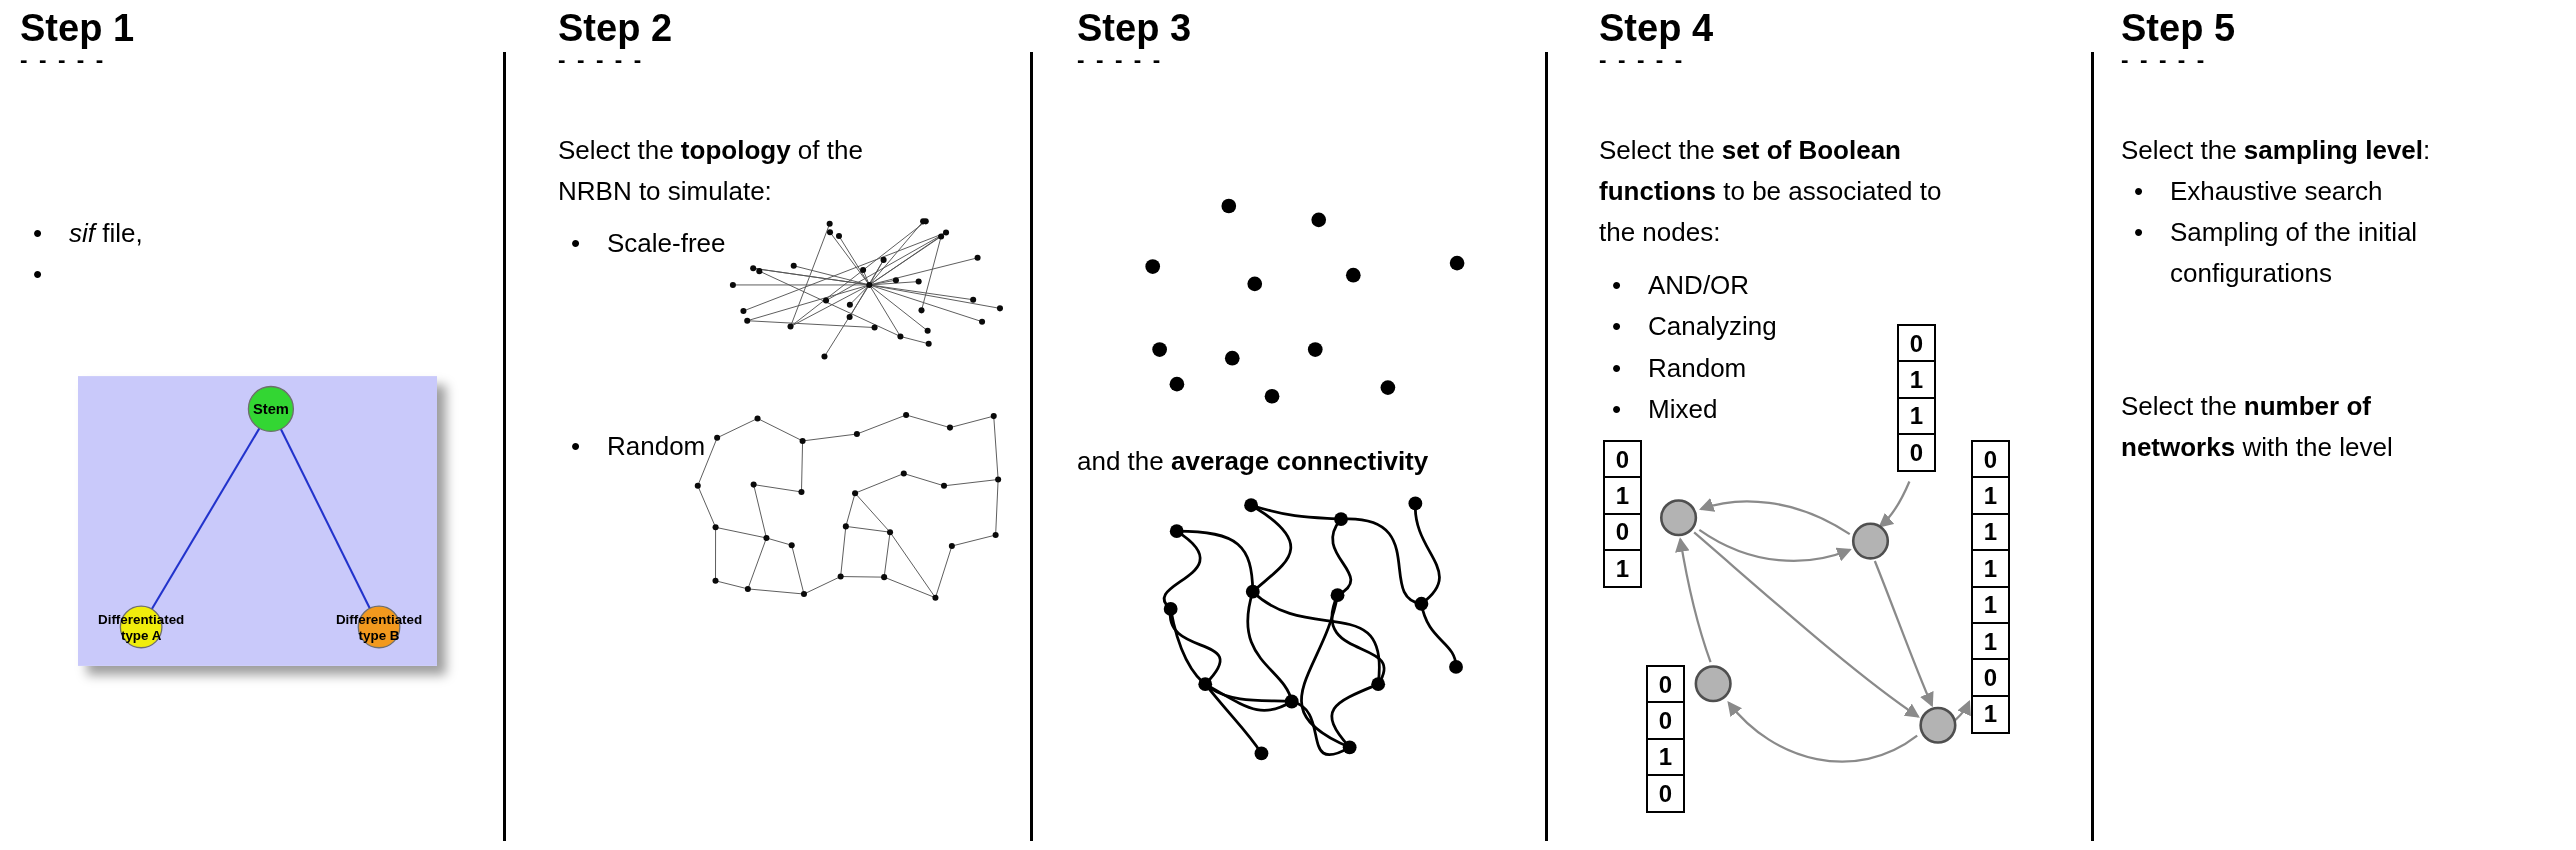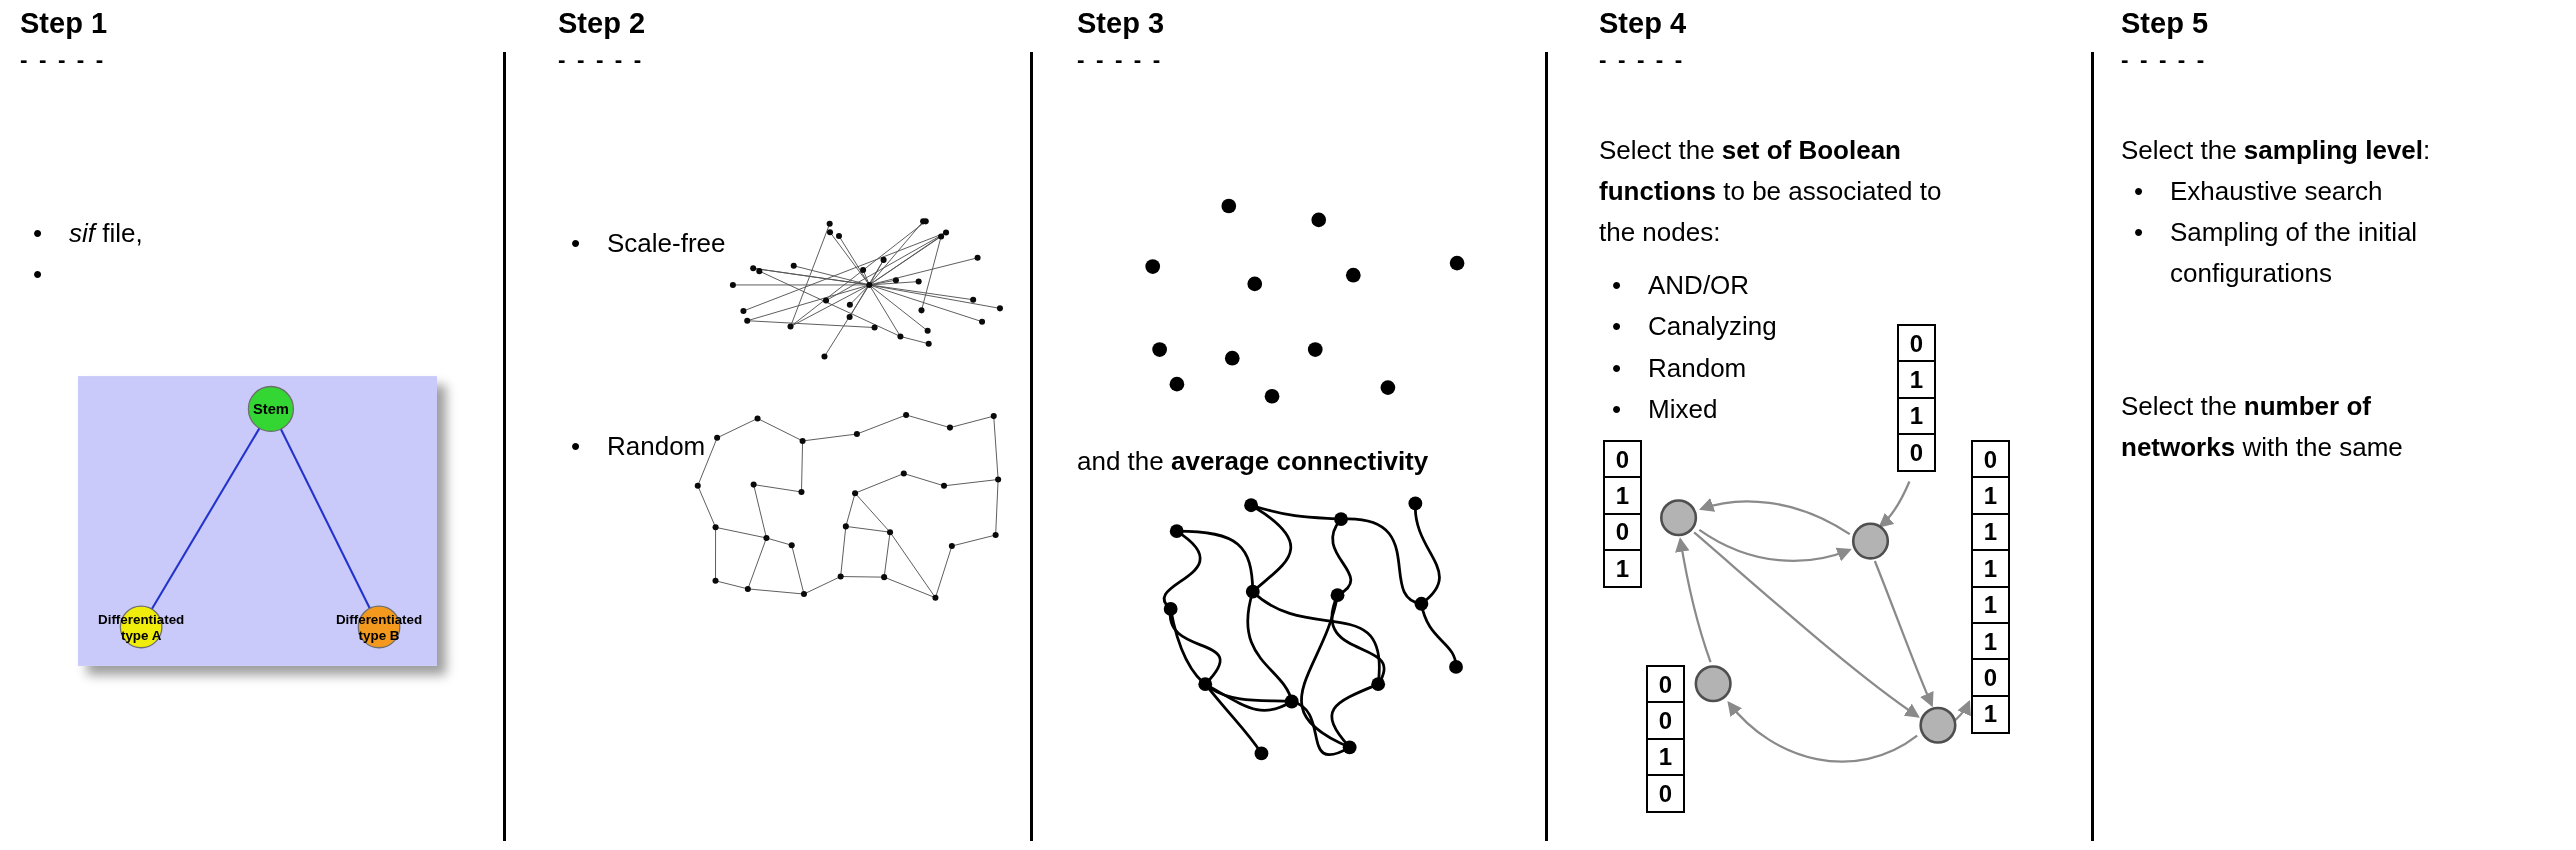--- a/index.html
+++ b/index.html
@@ -1,20 +1,20 @@
 <!DOCTYPE html>
 <html style="font-size:14px"><head>
 <meta charset="utf-8">
 <style>
   * { margin:0; padding:0; box-sizing:border-box; }
   html,body { background:#fff; }
   body { font-family:"Liberation Sans", sans-serif; color:#000; }
   .canvas { position:relative; width:2576px; height:851px; background:#fff; overflow:hidden; }
   .divider { position:absolute; top:52px; height:789px; width:2.6px; background:#000; }
-  .step-title { position:absolute; top:7px; font-size:29px; font-weight:bold; white-space:nowrap; }
+  .step-title { position:absolute; top:7px; font-size:38px; font-weight:bold; white-space:nowrap; }
   .dashes { position:absolute; top:47px; font-size:22.5px; font-weight:bold; letter-spacing:2.6px; white-space:nowrap; }
   .para { position:absolute; font-size:26px; line-height:41px; }
   .para b { font-weight:bold; }
   .bullet-row { position:absolute; display:flex; font-size:26px; line-height:41px; }
   .marker { width:43px; flex:none; padding-left:7px; }
   .btext i { }
   svg { position:absolute; display:block; }
   .tree-svg { box-shadow:8.7px 8.7px 10.4px #9e9e9e; }
   .tree-edge { stroke-width:2.4; }
   .tree-node { stroke:#6e6e6e; stroke-width:1.5; }
@@ -57,20 +57,21 @@
     <circle class="tree-node" cx="348" cy="290" r="24" fill="#f2991e"></circle>
     <text class="tree-label stem" x="223" y="44" text-anchor="middle">Stem</text>
     <text class="tree-label" x="73" y="287" text-anchor="middle">Differentiated</text>
     <text class="tree-label" x="73" y="305" text-anchor="middle">type A</text>
     <text class="tree-label" x="348" y="287" text-anchor="middle">Differentiated</text>
     <text class="tree-label" x="348" y="305" text-anchor="middle">type B</text>
   </svg>
 
   <h2 class="step-title" style="left:558px">Step 2</h2>
   <div class="dashes" style="left:558px">- - - - -</div>
+  <p class="para" style="left:558px;top:130px;width:472px"><span>Select the </span><b>topology</b><span> of the</span><br><span>NRBN to simulate:</span></p>
 
   <div class="bullet-row" style="left:564px;top:223px;width:277px">
     <span class="marker">•</span>
     <span class="btext">Scale-free</span>
   </div>
   <svg style="left:718px;top:183px" width="294" height="216" viewBox="0 0 340 250">
       <g stroke="#555" stroke-width="1.1" stroke-linecap="round">
         <line x1="205.8" y1="112.5" x2="175.0" y2="118.0"></line>
         <line x1="83.8" y1="166.2" x2="175.0" y2="118.0"></line>
         <line x1="191.5" y1="89.0" x2="175.0" y2="118.0"></line>
@@ -342,16 +343,16 @@
 
   <div class="bullet-row" style="left:2127px;top:171px;width:424px">
     <span class="marker">•</span>
     <span class="btext">Exhaustive search</span>
   </div>
   <div class="bullet-row" style="left:2127px;top:212px;width:424px">
     <span class="marker">•</span>
     <span class="btext"><span>Sampling of the initial</span><br><span>configurations</span></span>
   </div>
 
-  <p class="para" style="left:2121px;top:386px;width:467px"><span>Select the </span><b>number of</b><br><b>networks</b><span> with the same</span><br></p>
+  <p class="para" style="left:2121px;top:386px;width:467px"><span>Select the </span><b>number of</b><br><b>networks</b><span> with the level</span><br></p>
 
 </main>
 
 
 </body></html>

